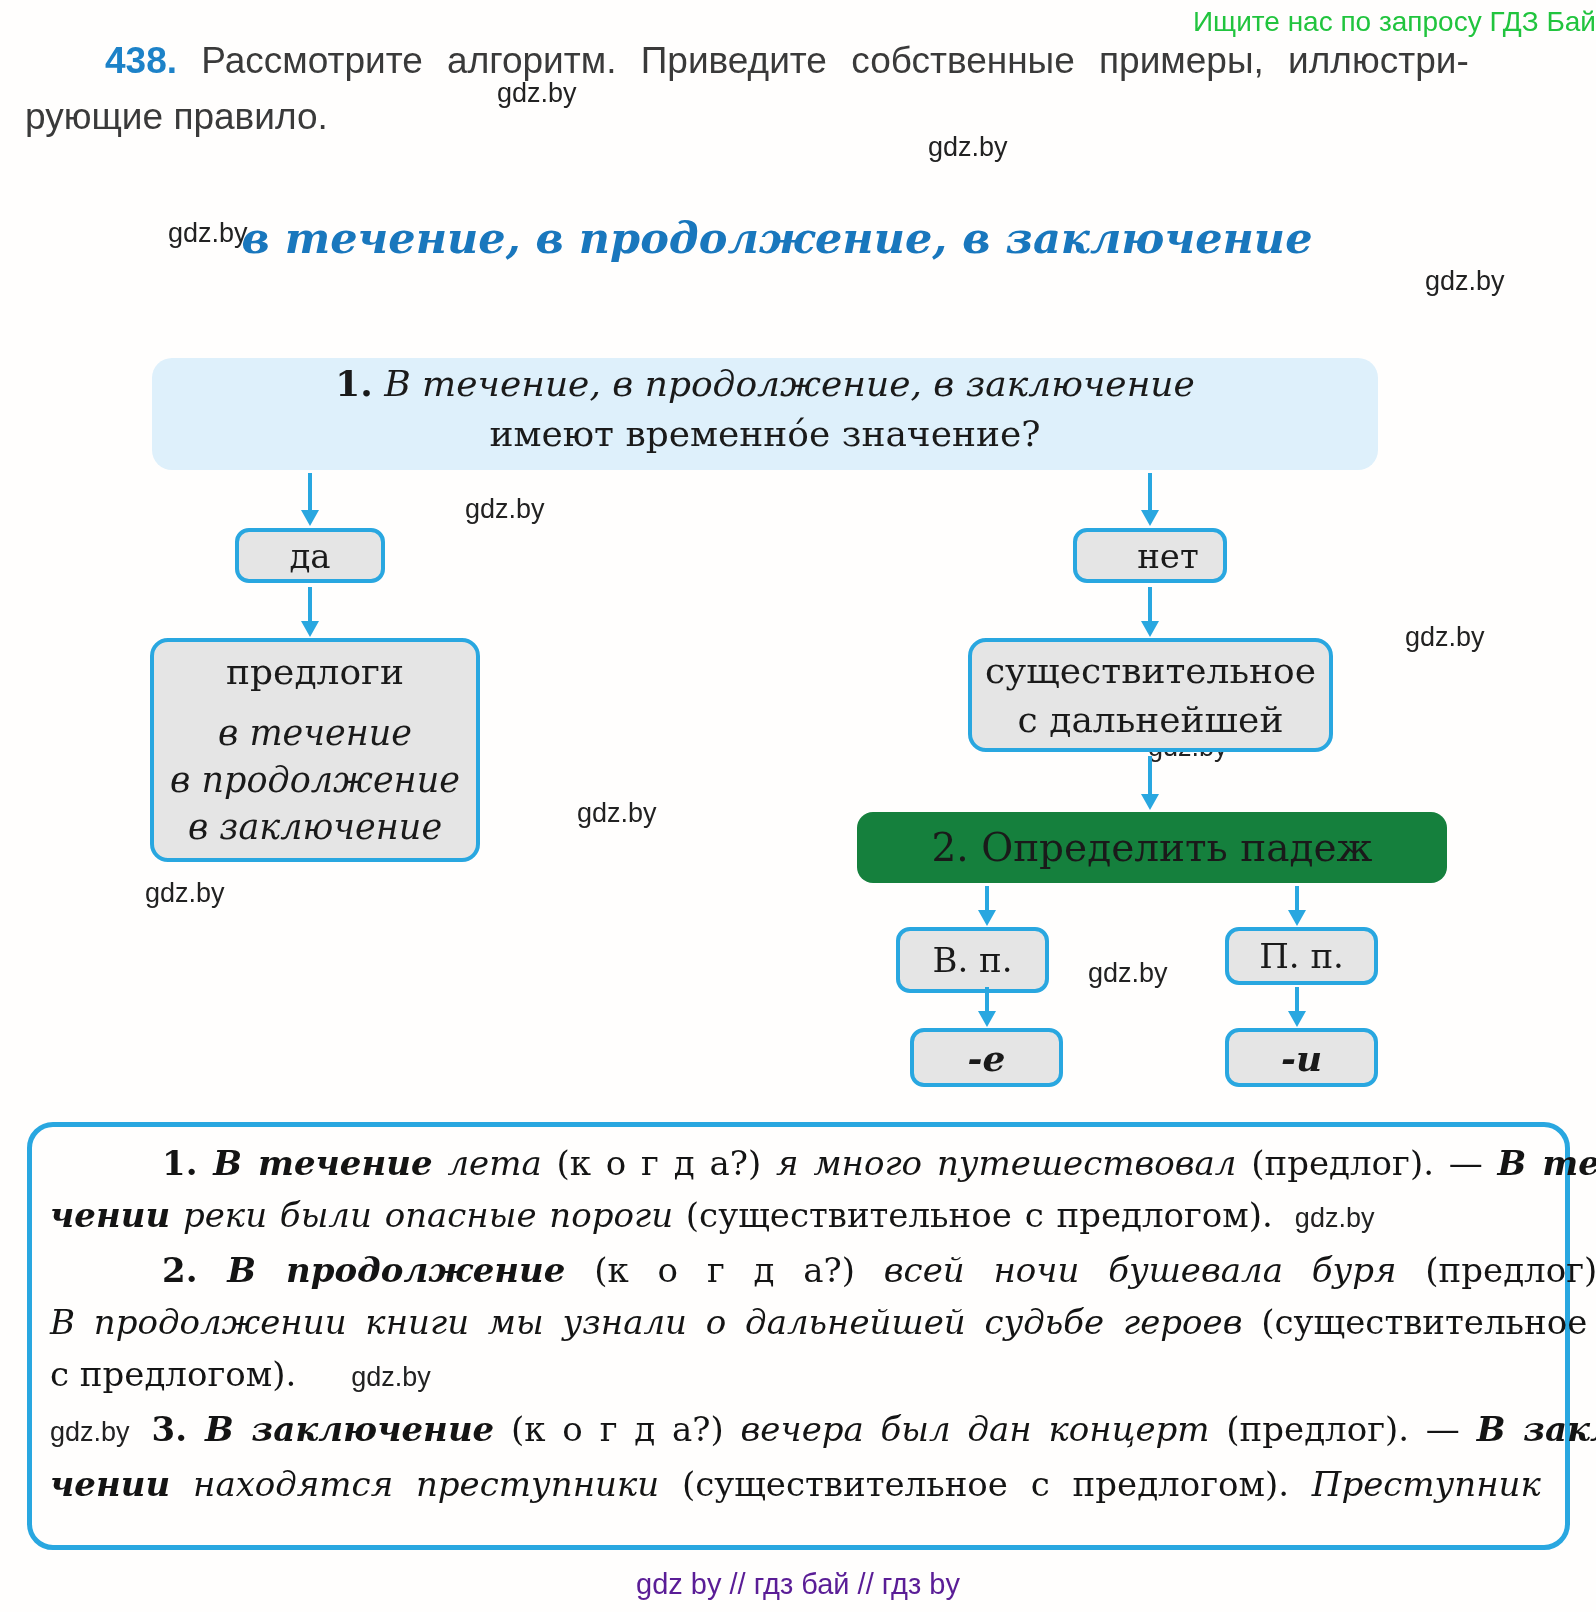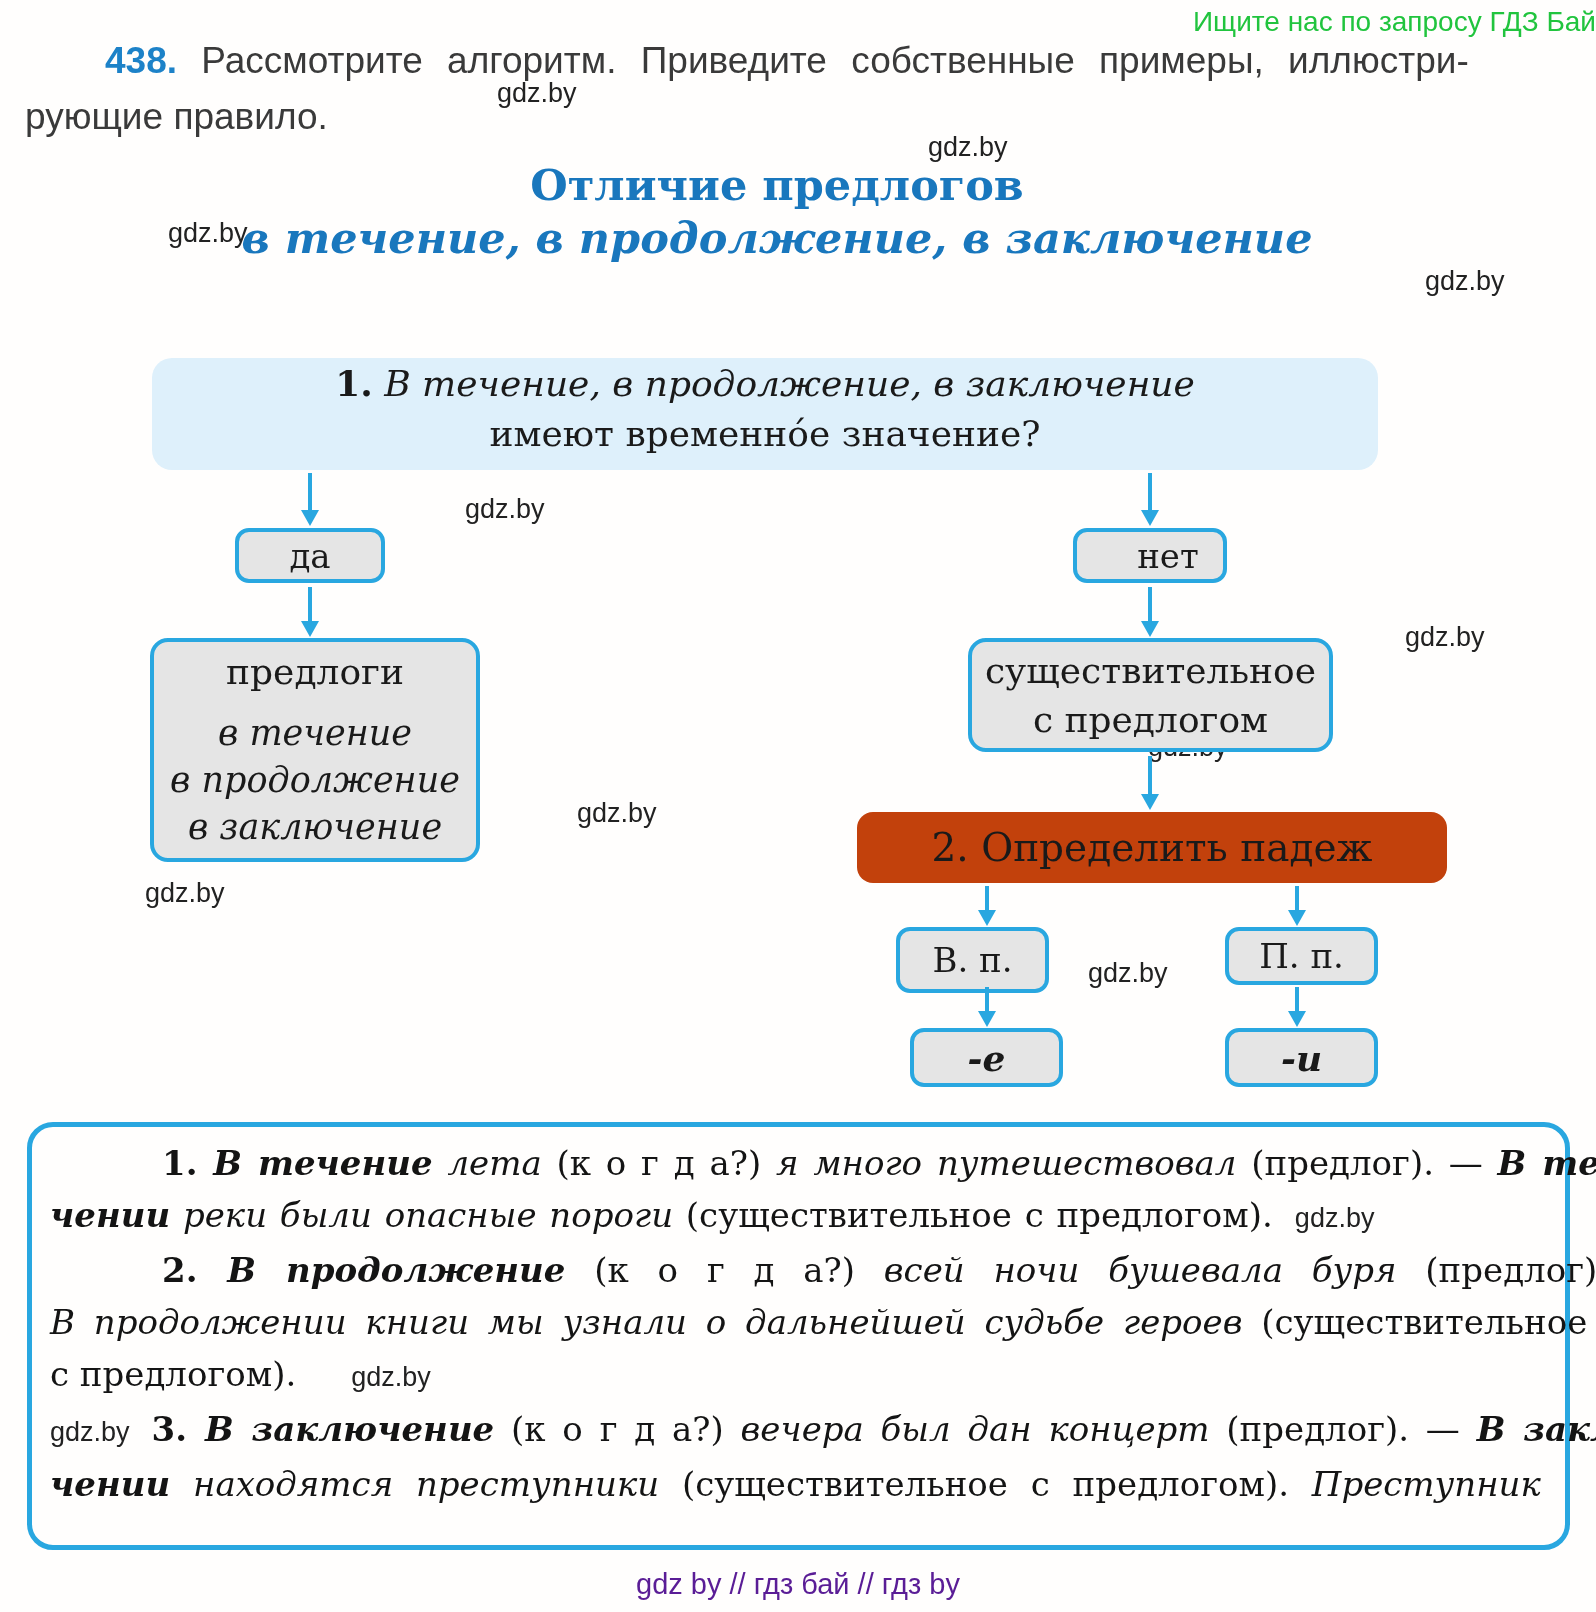--- a/index.html
+++ b/index.html
@@ -57,21 +57,21 @@
     position:absolute; background:#e5e5e5; border:4px solid #29a7e0; border-radius:14px;
     display:flex; align-items:center; justify-content:center; text-align:center;
     box-sizing:border-box; font-size:34px;
   }
   .preds { flex-direction:column; border-radius:18px; padding:10px 6px; }
   .preds .ptitle { font-size:36px; line-height:44px; margin-bottom:16px; }
   .preds .pitem  { font-style:italic; font-size:35px; line-height:47px; }
   .noun { flex-direction:column; font-size:36px; line-height:49px; border-radius:18px; }
   .bar2 {
     position:absolute; left:857px; top:812px; width:590px; height:71px;
-    background:#c2410c; border-radius:16px; display:flex; align-items:center;
+    background:#15803d; border-radius:16px; display:flex; align-items:center;
     justify-content:center; font-size:39px;
   }
   .ending { font-weight:bold; font-style:italic; font-size:36px; }
   
   .exbox {
     position:absolute; left:27px; top:1122px; width:1543px; height:428px;
     border:5px solid #29a7e0; border-radius:26px; box-sizing:border-box;
     padding:10px 18px 0 18px;
   }
   .exline { white-space:nowrap; font-size:34px; line-height:52px; color:#141414; }
@@ -110,21 +110,20 @@
   <span class="wm" style="left:168px; top:218px;">gdz.by</span>
   <span class="wm" style="left:1425px; top:266px;">gdz.by</span>
   <span class="wm" style="left:175px; top:392px;">gdz.by</span>
   <span class="wm" style="left:465px; top:494px;">gdz.by</span>
   <span class="wm" style="left:1405px; top:622px;">gdz.by</span>
   <span class="wm" style="left:1148px; top:732px;">gdz.by</span>
   <span class="wm" style="left:577px; top:798px;">gdz.by</span>
   <span class="wm" style="left:145px; top:878px;">gdz.by</span>
   <span class="wm" style="left:1088px; top:958px;">gdz.by</span>
 
-  <div class="title-line t1">Отличие предлогов</div>
   <div class="title-line t2">в течение, в продолжение, в заключение</div>
 
   <div>
 
     <div class="qbox">
       <div><span class="qnum">1.</span><span class="qit"> В течение, в продолжение, в заключение</span></div>
       <div>имеют временно́е значение?</div>
     </div>
 
     <div class="arr" style="left:310px; top:473px; height:38px;"></div>
@@ -142,21 +141,21 @@
 
     <div class="wbox preds" style="left:150px; top:638px; width:330px; height:224px;">
       <div class="ptitle">предлоги</div>
       <div class="pitem">в течение</div>
       <div class="pitem">в продолжение</div>
       <div class="pitem">в заключение</div>
     </div>
 
     <div class="wbox noun" style="left:968px; top:638px; width:365px; height:114px;">
       <div>существительное</div>
-      <div>с предлогом</div>
+      <div>с дальнейшей</div>
     </div>
 
     <div class="arr" style="left:1150px; top:756px; height:39px;"></div>
 
     <div class="bar2">
         <span>2. Определить падеж</span>
       </div>
 
     <div class="arr" style="left:987px; top:886px; height:25px;"></div>
     <div class="arr" style="left:1297px; top:886px; height:25px;"></div>

